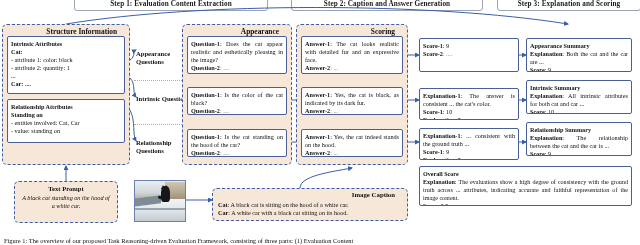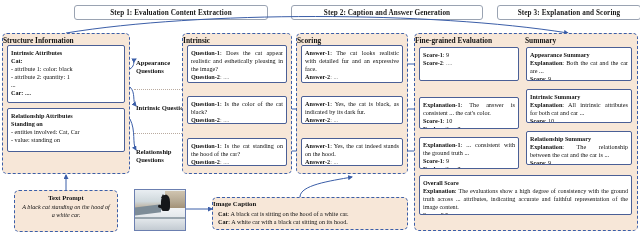--- a/index.html
+++ b/index.html
@@ -1,21 +1,21 @@
 <!DOCTYPE html>
 <html><head>
 <meta charset="utf-8">
 <style>
   html,body{margin:0;padding:0;}
   body{
     width:640px;height:245px;overflow:hidden;background:#ffffff;
     font-family:"Liberation Serif", serif;
     color:#111;
   }
-  .canvas{position:relative;width:640px;height:212px;margin-top:9px;}
+  .canvas{position:relative;width:640px;height:212px;}
 
   
   .step-bar{position:absolute;top:-4px;left:0;width:640px;height:14px;}
   .step{
     position:absolute;top:0;height:13px;
     background:#ffffff;border:1px solid #9aa3b2;border-radius:3px;
     font-size:7.2px;font-weight:bold;color:#1a1a1a;
     display:flex;align-items:center;justify-content:center;
     letter-spacing:.1px;white-space:nowrap;
   }
@@ -33,21 +33,21 @@
   }
   #region-struct{left:2px;top:24px;width:128px;height:141px;}
   #region-q     {left:182px;top:24px;width:110px;height:141px;}
   #region-a     {left:296px;top:24px;width:112px;height:141px;}
   #region-right {left:414px;top:24px;width:224px;height:198px;}
   #region-prompt{left:14px;top:181px;width:104px;height:42px;}
   #region-cap   {left:212px;top:188px;width:196px;height:33px;}
 
   .region-title{
     position:absolute;left:0;right:12px;top:2px;
-    text-align:left;font-size:7.4px;font-weight:bold;color:#111;
+    text-align:right;font-size:7.4px;font-weight:bold;color:#111;
   }
 
   
   .card{
     position:absolute;box-sizing:border-box;
     background:#ffffff;border:1px solid #4a5f96;border-radius:2px;
     padding:2.5px 3px;
     font-size:6.2px;line-height:1.32;color:#111;
     text-align:justify;
     overflow:hidden;
@@ -206,21 +206,21 @@
     <div>- value: standing on</div>
   </div>
 
   <div class="mid-div" id="md1"></div>
   <div class="mid-div" id="md2"></div>
   <div class="midlabel" id="ml1">Appearance Questions</div>
   <div class="midlabel" id="ml2">Intrinsic Questions</div>
   <div class="midlabel" id="ml3">Relationship Questions</div>
 
   <div class="region" id="region-q">
-    <div class="region-title">Intrinsic</div>
+    <div class="region-title">Appearance</div>
   </div>
 
   <div class="card" id="q1">
     <span class="hd">Question-1</span><span>: Does the cat appear realistic and esthetically pleasing in the image?</span>
     <div><span class="hd">Question-2</span><span class="dots">: ....</span></div>
   </div>
   <div class="card" id="q2">
     <span class="hd">Question-1</span><span>: Is the color of the cat black?</span>
     <div><span class="hd">Question-2</span><span class="dots">: ....</span></div>
   </div>
@@ -239,24 +239,20 @@
   </div>
   <div class="card" id="a2">
     <span class="hd">Answer-1</span><span>: Yes, the cat is black, as indicated by its dark fur.</span>
     <div><span class="hd">Answer-2</span><span class="dots">: ...</span></div>
   </div>
   <div class="card" id="a3">
     <span class="hd">Answer-1</span><span>: Yes, the cat indeed stands on the hood.</span>
     <div><span class="hd">Answer-2</span><span class="dots">: ...</span></div>
   </div>
 
-  <div class="region" id="region-right">
-    <div class="region-title" style="left:0;width:110px;">Fine-grained Evaluation</div>
-    <div class="region-title" style="left:110px;width:114px;">Summary</div>
-  </div>
 
   <div class="card" id="e1">
     <div><span class="hd">Score-1</span><span>: 9</span></div>
     <div><span class="hd">Score-2</span><span class="dots">: ....</span></div>
   </div>
   <div class="card" id="e2">
     <span class="hd">Explanation-1</span><span>: The answer is consistent ... the cat's color.</span>
     <div><span class="hd">Score-1</span><span>: 10</span></div>
     <div><span class="hd">Explanation-2</span><span class="dots">: ...</span></div>
   </div>

